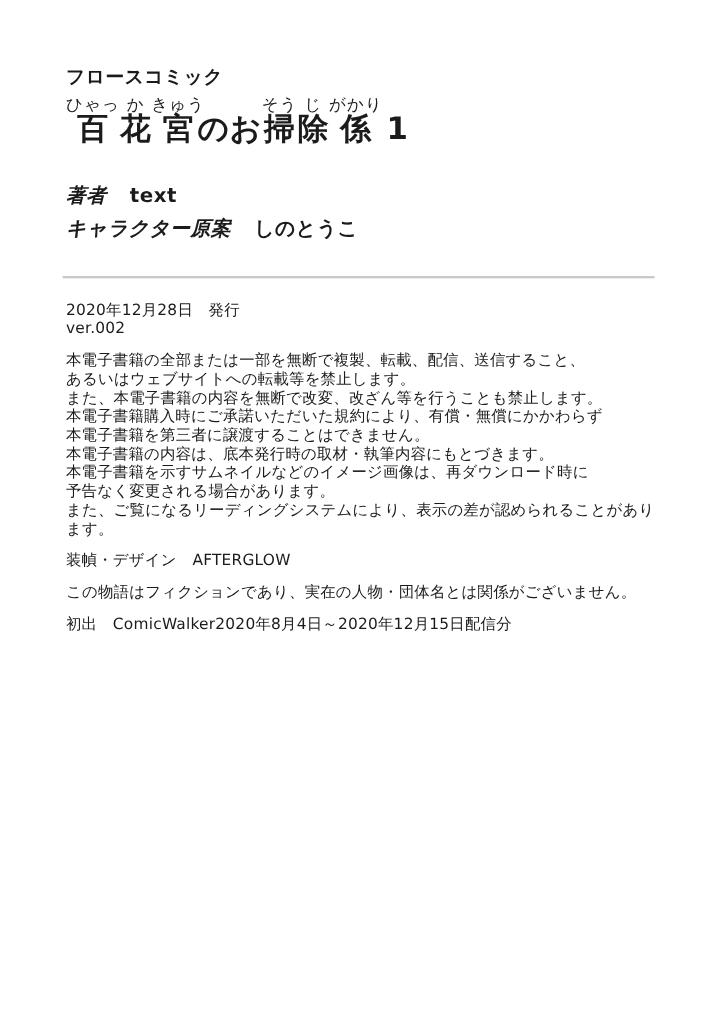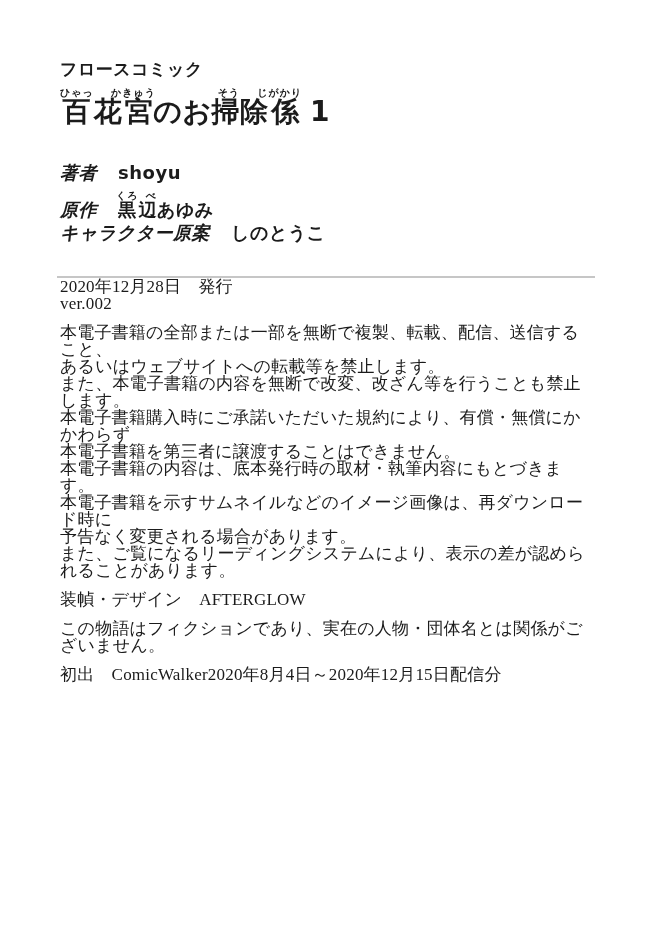--- a/index.html
+++ b/index.html
@@ -23,65 +23,63 @@
 
   .book-title {
     margin: 7px 0 0 0;
     font-size: 28px;
     font-weight: 700;
     line-height: 1.15;
     letter-spacing: 0.5px;
   }
   ruby { ruby-align: space-around; }
   rt {
-    font-size: 10px;
-    font-weight: 700;
+    font-size: 15px;
+    font-weight: 400;
     line-height: 1;
     letter-spacing: 1px;
-    text-align: right;
   }
 
   .credits { margin-top: 33px; }
   .credit-row {
     height: 30px;
     font-size: 18px;
     font-weight: 600;
     letter-spacing: 0.5px;
     white-space: nowrap;
   }
   .credit-role { margin-right: 21px; font-style: italic; }
 
   .divider {
     border: none;
     border-top: 2px solid #c6c6c6;
     margin: 25px 0 0 -3px;
     width: 538px;
   }
 
   .colophon {
-    font-size: 17px;
+    margin-top: 21px;
+    font-size: 14px;
     line-height: 17px;
     letter-spacing: 0.2px;
-    font-family: Liberation Serif, serif;
   }
   .colophon p { margin: 0 0 12px 0; }
   .colophon p:last-child { margin-bottom: 0; }
 </style>
 </head>
 <body>
 
 <div class="page">
 
   <div class="imprint-label">フロースコミック</div>
 
   <h1 class="book-title"><ruby>百<rt>ひゃっ</rt></ruby><ruby>花<rt>か</rt></ruby><ruby>宮<rt>きゅう</rt></ruby><ruby>のお</ruby><ruby>掃<rt>そう</rt></ruby><ruby>除<rt>じ</rt></ruby><ruby>係<rt>がかり</rt></ruby><ruby> 1</ruby></h1>
 
   <div class="credits">
-      <div class="credit-row"><span class="credit-role">著者</span><span class="credit-name"><ruby>shoyu</ruby></span></div>
-      <div class="credit-row"><span class="credit-role">原作</span><span class="credit-name"><ruby>黒<rt>くろ</rt></ruby><ruby>辺<rt>べ</rt></ruby><ruby>あゆみ</ruby></span></div>
+      <div class="credit-row"><span class="credit-role">著者</span><span class="credit-name"><ruby>text</ruby></span></div>
       <div class="credit-row"><span class="credit-role">キャラクター原案</span><span class="credit-name"><ruby>しのとうこ</ruby></span></div>
     </div>
 
   <hr class="divider">
 
   <div class="colophon">
       <p>2020年12月28日　発行<br>ver.002</p>
       <p>本電子書籍の全部または一部を無断で複製、転載、配信、送信すること、<br>あるいはウェブサイトへの転載等を禁止します。<br>また、本電子書籍の内容を無断で改変、改ざん等を行うことも禁止します。<br>本電子書籍購入時にご承諾いただいた規約により、有償・無償にかかわらず<br>本電子書籍を第三者に譲渡することはできません。<br>本電子書籍の内容は、底本発行時の取材・執筆内容にもとづきます。<br>本電子書籍を示すサムネイルなどのイメージ画像は、再ダウンロード時に<br>予告なく変更される場合があります。<br>また、ご覧になるリーディングシステムにより、表示の差が認められることがあります。</p>
       <p>装幀・デザイン　AFTERGLOW</p>
       <p>この物語はフィクションであり、実在の人物・団体名とは関係がございません。</p>

